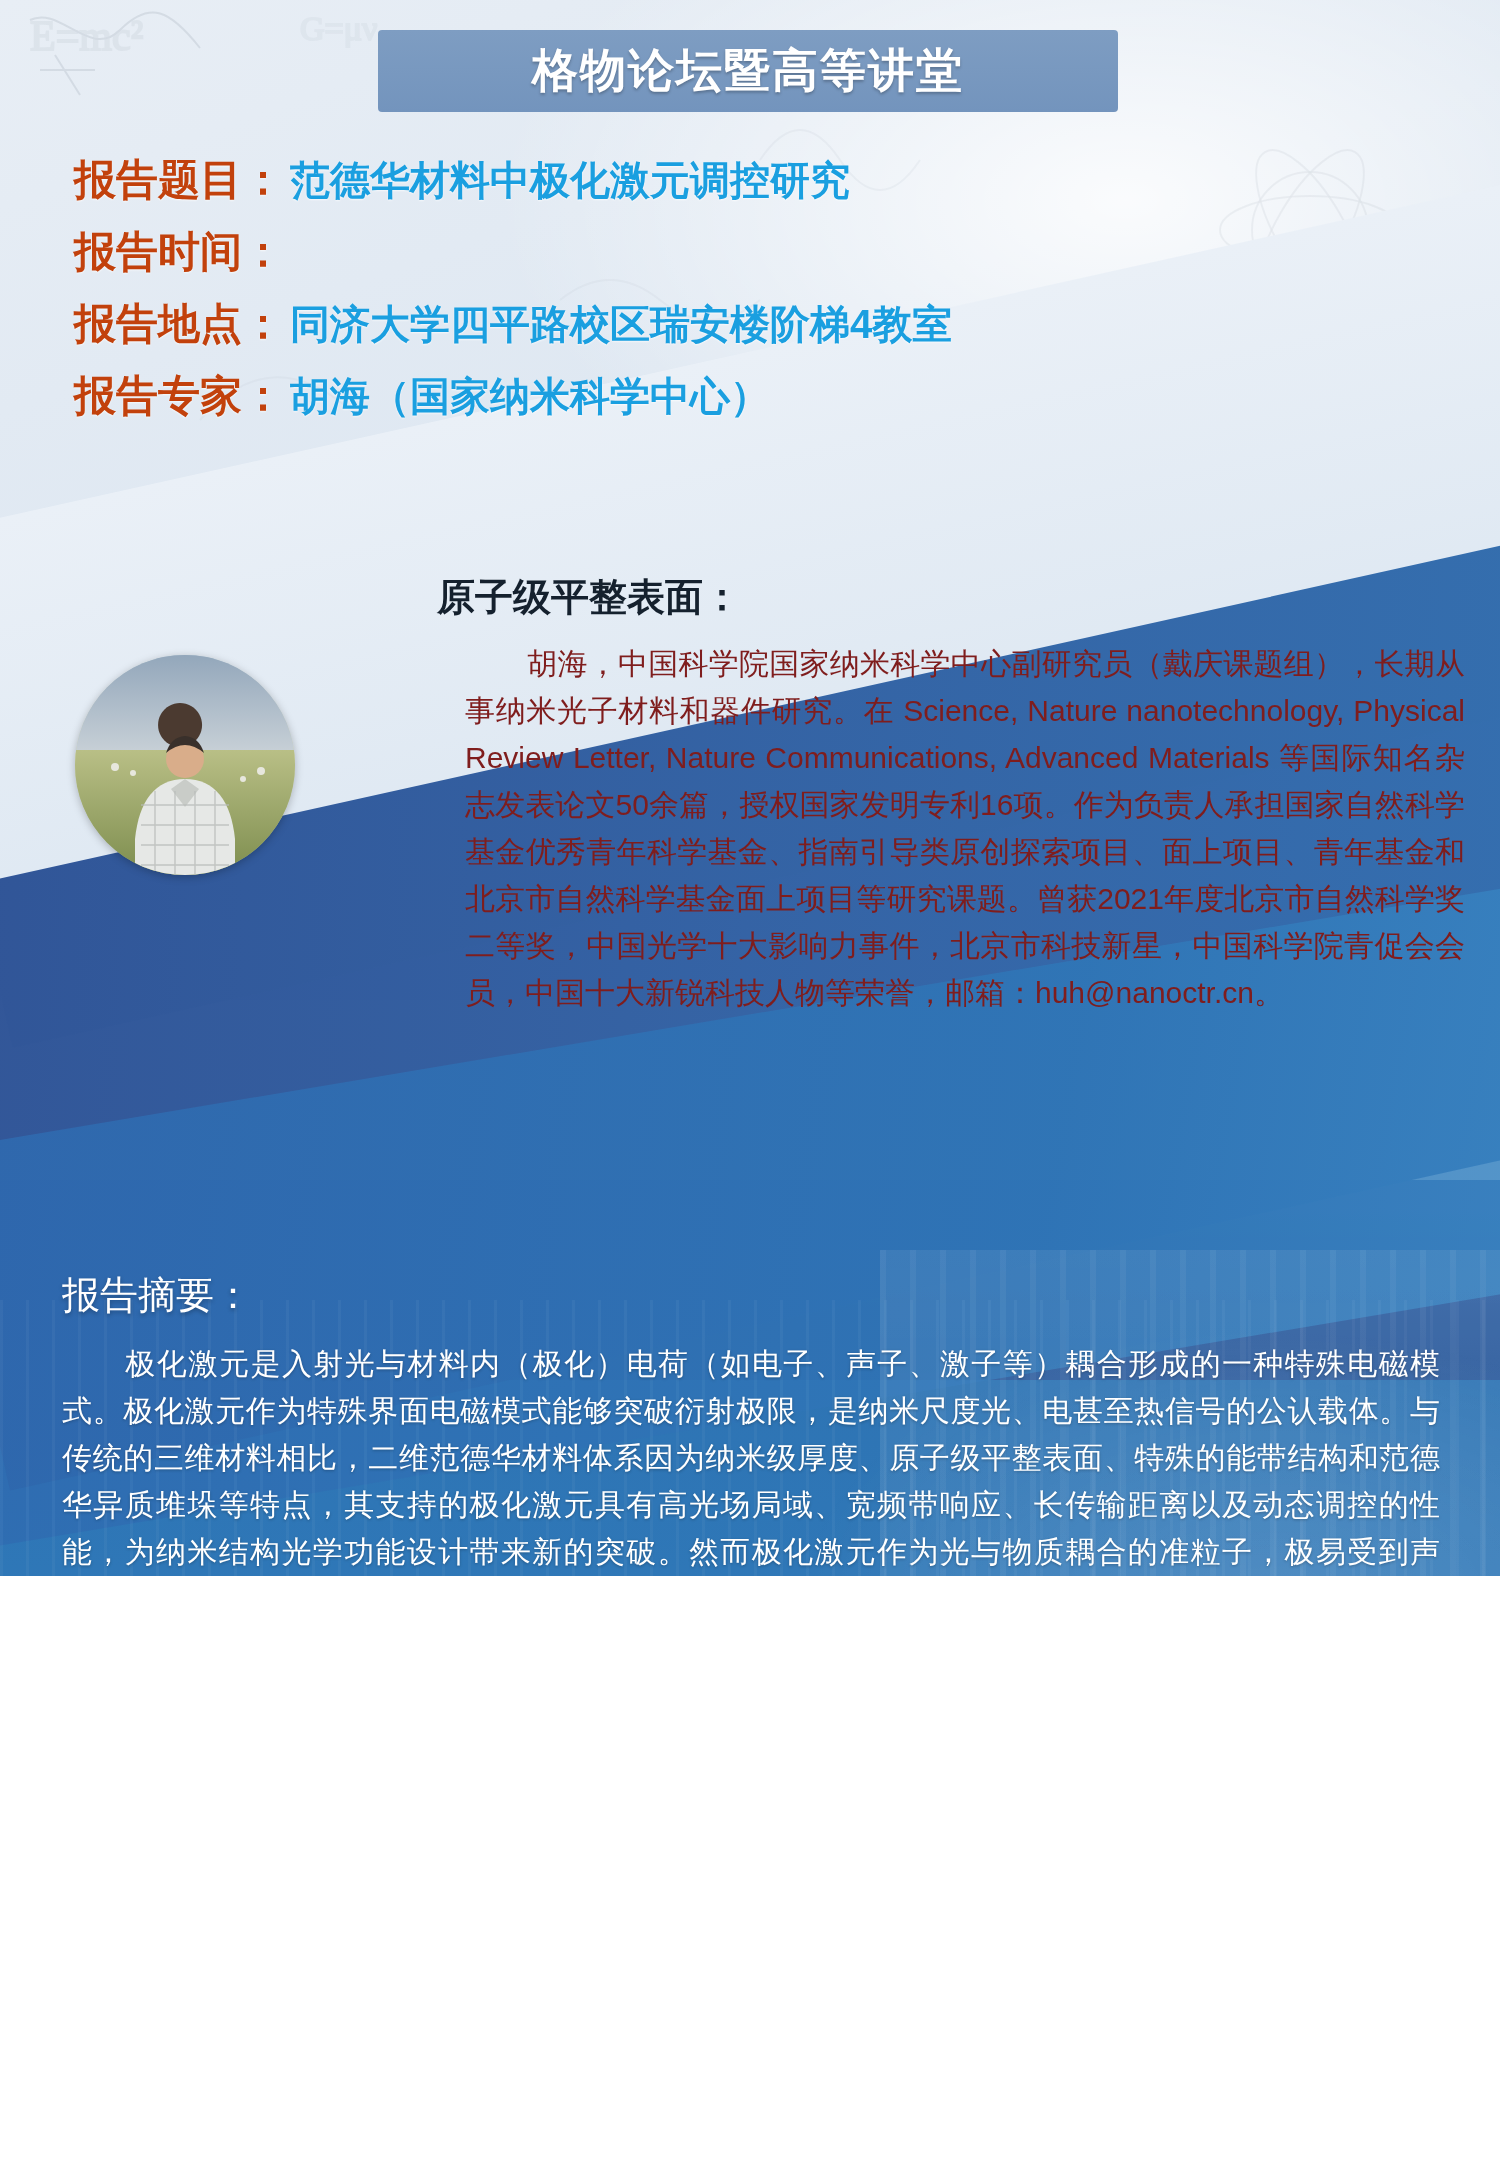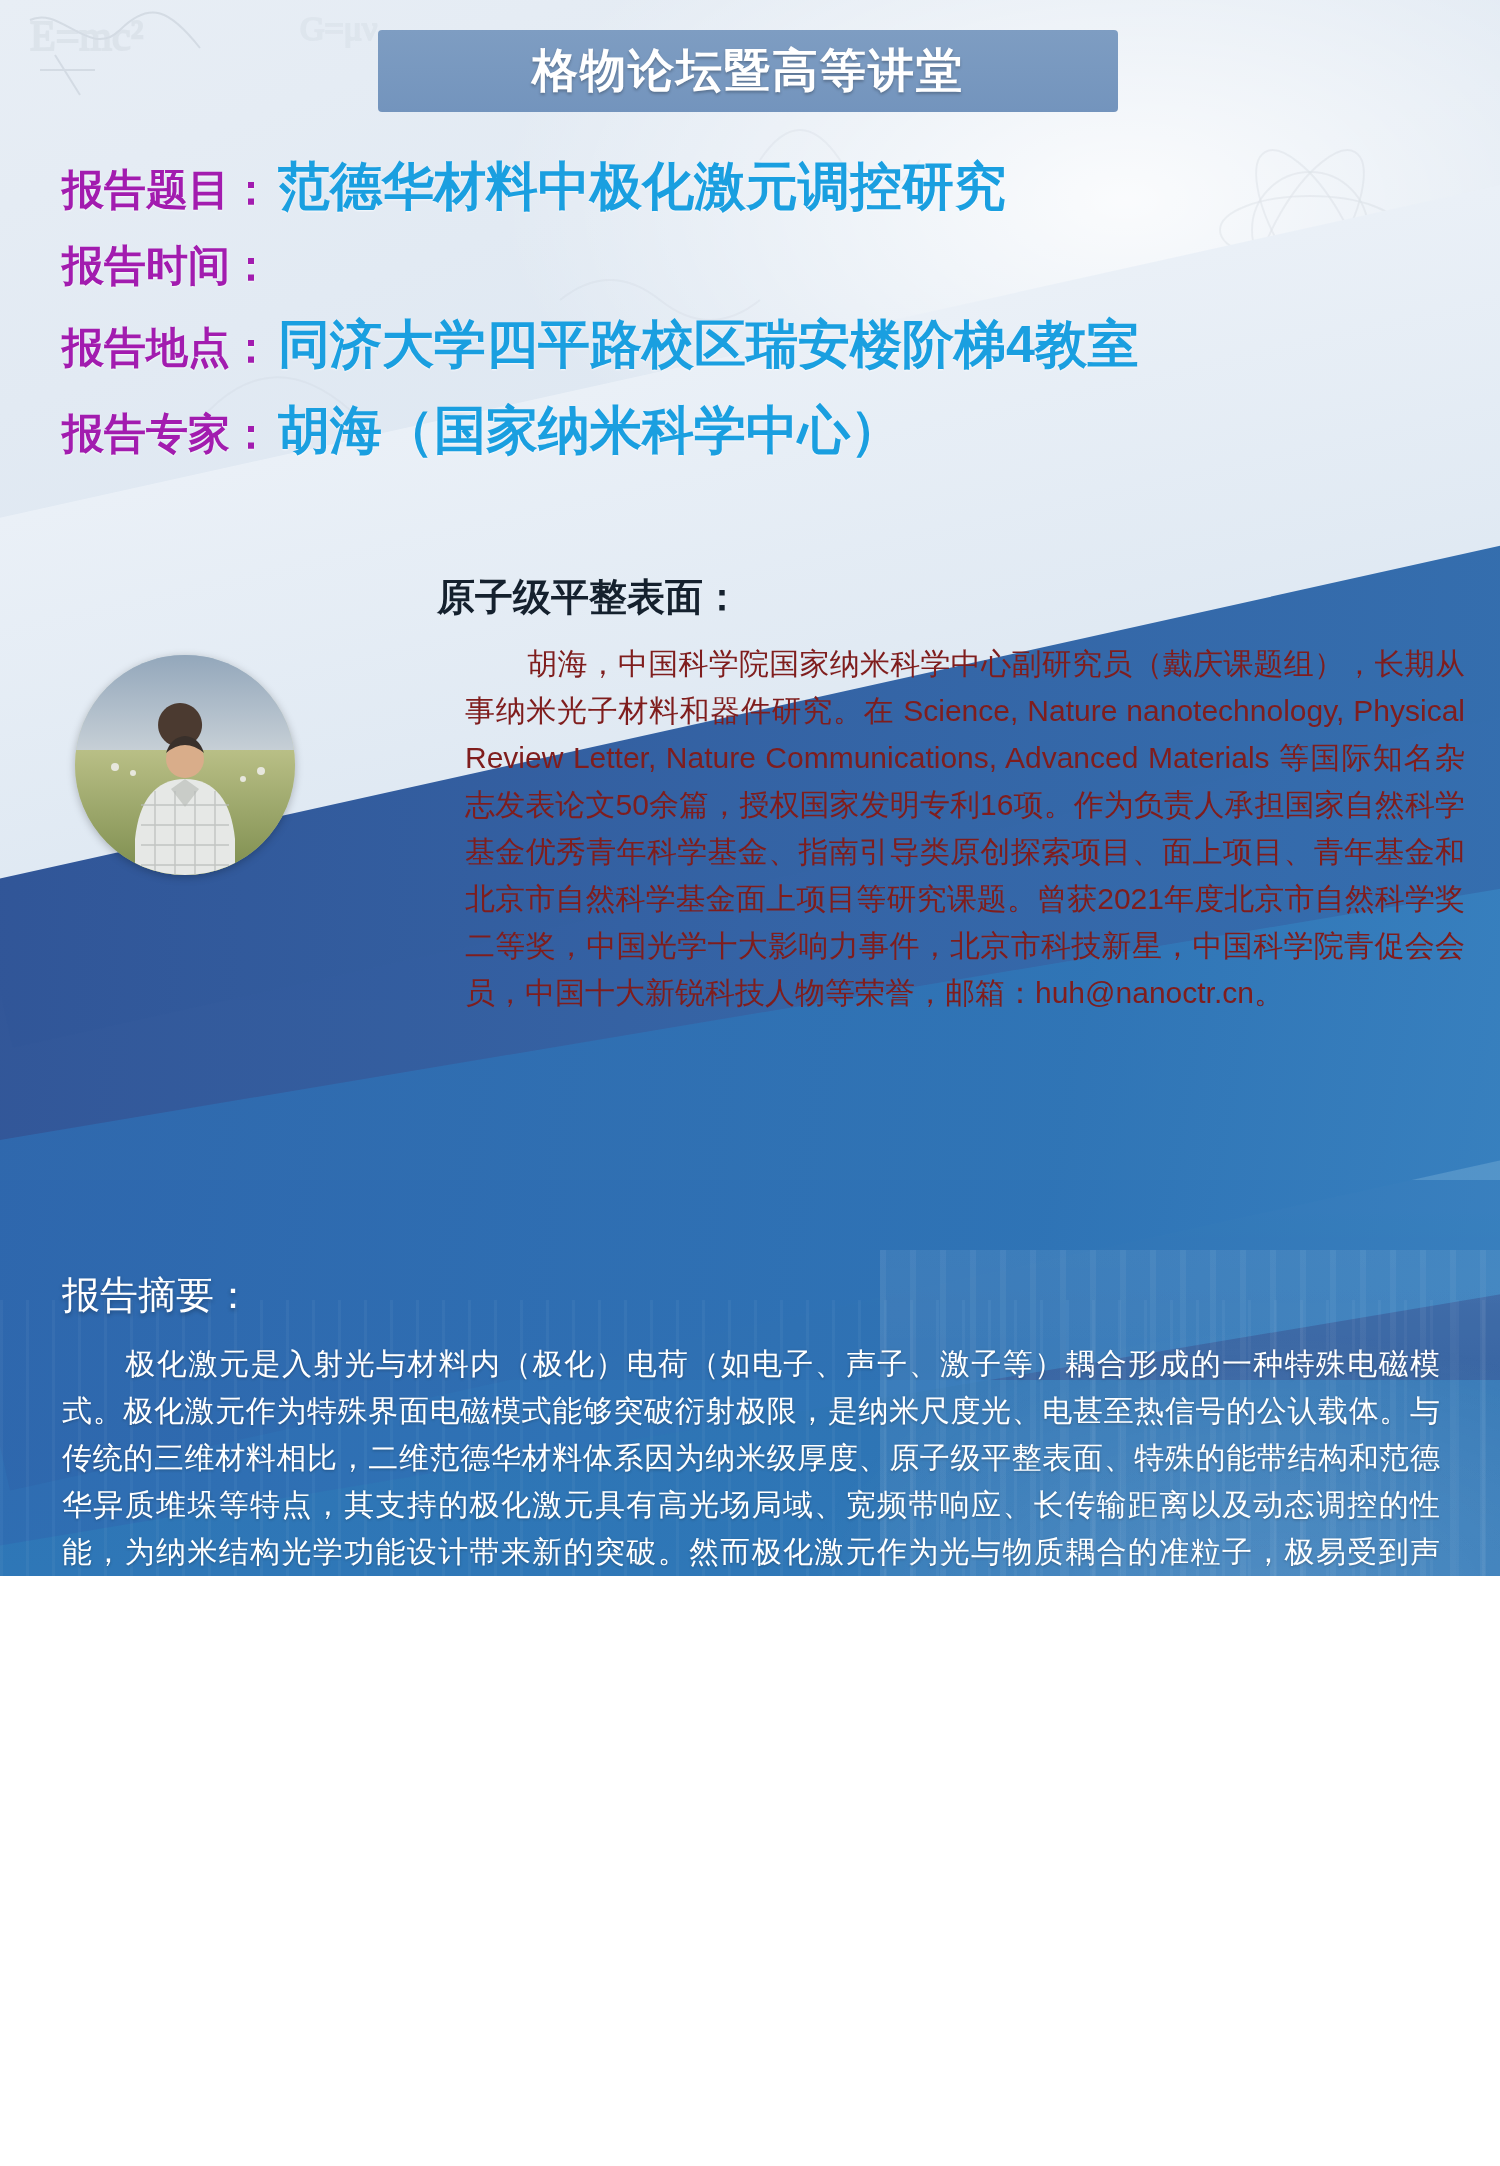--- a/index.html
+++ b/index.html
@@ -122,28 +122,29 @@
     left: 62px; top: 152px;
     width: 1380px;
   }
   .info-line {
     display: flex;
     align-items: baseline;
     margin-bottom: 16px;
     white-space: nowrap;
   }
   .info-label {
-    color: #a21caf;
+    color: #c2410c;
     font-size: 42px;
     font-weight: bold;
     text-shadow: 0 1px 2px rgba(255,255,255,0.7);
+    margin-left: 12px;
   }
   .info-value {
     color: #1a9fe0;
-    font-size: 52px;
+    font-size: 40px;
     font-weight: bold;
     margin-left: 6px;
     text-shadow: 0 1px 2px rgba(255,255,255,0.7);
   }
 
   
   .bio-heading {
     position: absolute;
     left: 437px; top: 572px;
     color: #15212e;

